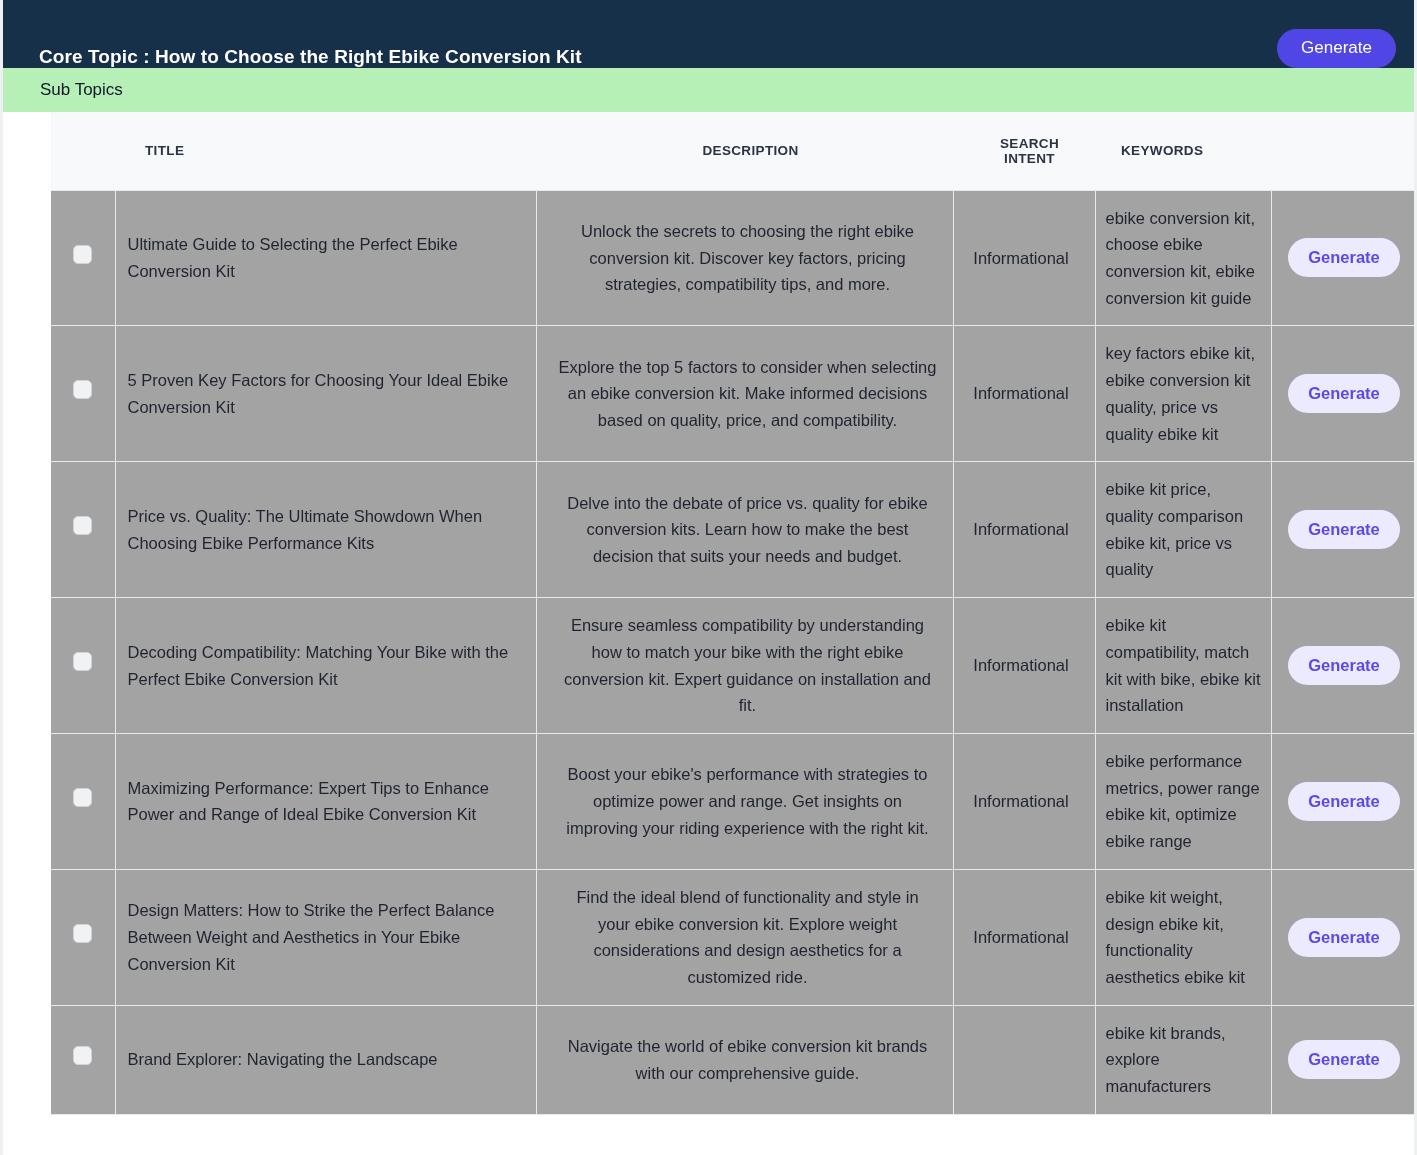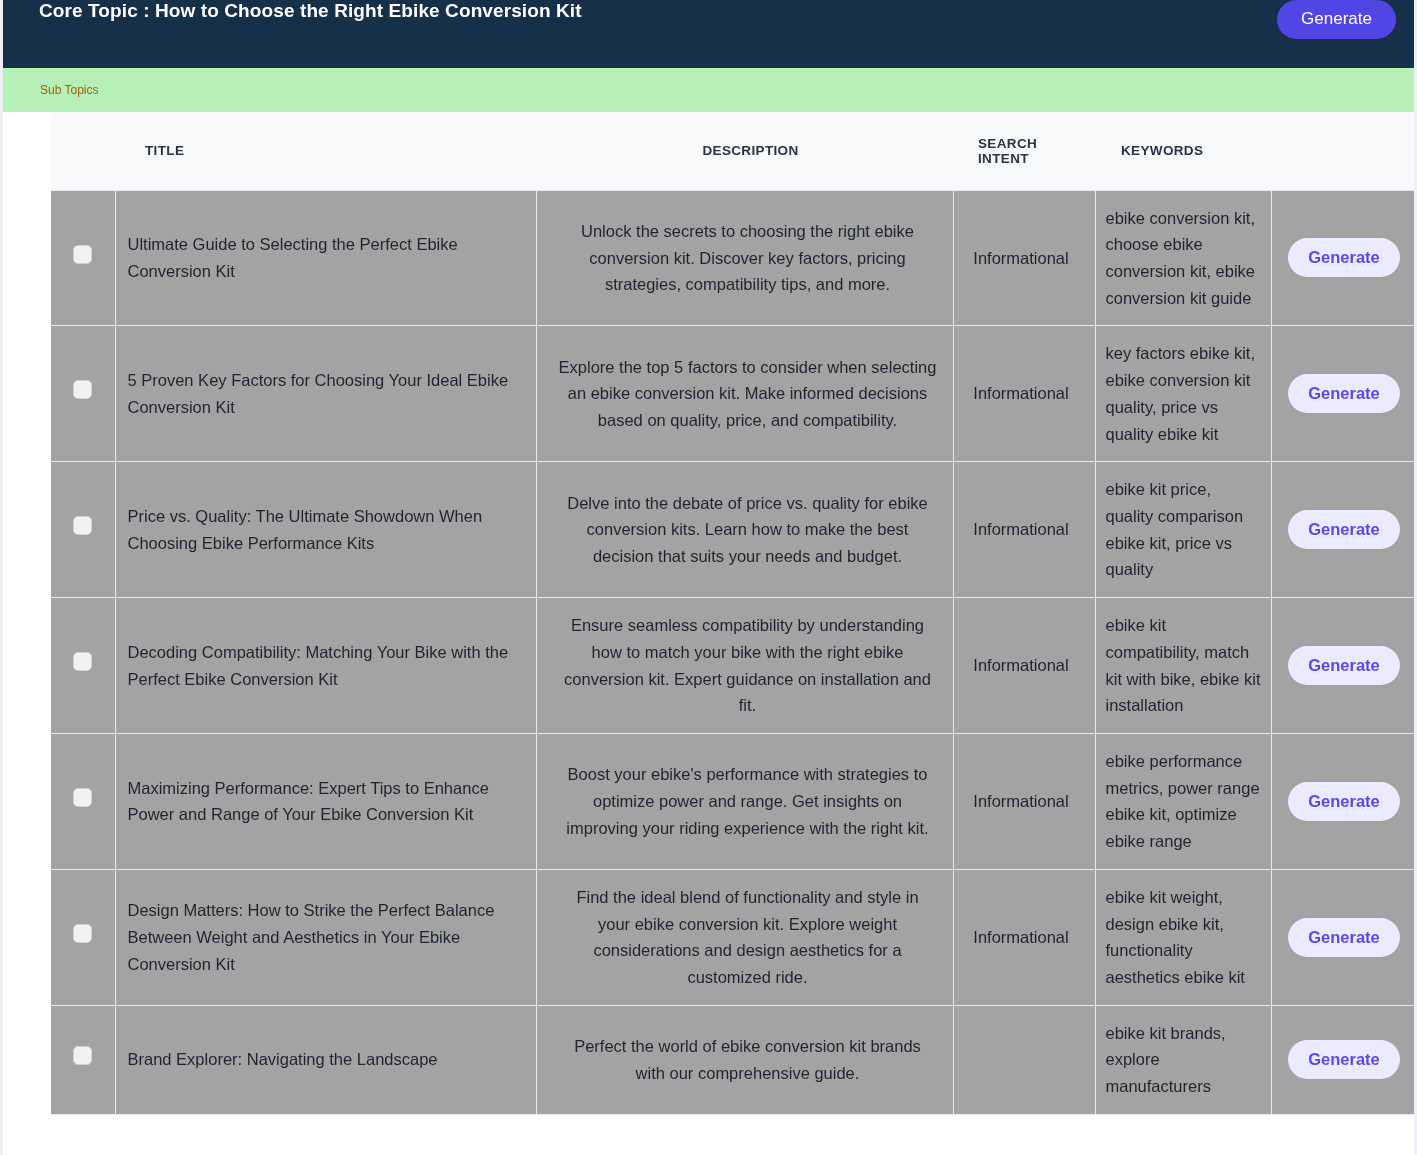--- a/index.html
+++ b/index.html
@@ -24,21 +24,21 @@
     border-left: 3px solid #eef0f3;
     border-right: 3px solid #eef0f3;
     box-sizing: border-box;
   }
 
   
   .topbar {
     background: #16304a;
     height: 68px;
     display: flex;
-    align-items: flex-start;
+    align-items: flex-end;
     justify-content: space-between;
     padding: 0 18px 0 36px;
     box-sizing: border-box;
   }
   .core-topic-title {
     color: #ffffff;
     font-size: 19px;
     font-weight: bold;
     letter-spacing: 0.1px;
     white-space: nowrap;
@@ -58,22 +58,22 @@
   
   .subtopics-bar {
     background: #b6f0b6;
     height: 44px;
     display: flex;
     align-items: center;
     padding-left: 37px;
     box-sizing: border-box;
   }
   .subtopics-label {
-    color: #a16207;
-    font-size: 12px;
+    color: #0f172a;
+    font-size: 17px;
   }
 
   
   .table-wrap {
     width: 100%;
     background: #a3a3a3;
     margin-left: 48px;
   }
   table.topics-table {
     width: 100%;
@@ -99,21 +99,21 @@
     color: #2b3445;
     letter-spacing: 0.35px;
     text-align: left;
     vertical-align: middle;
     padding: 0 14px;
     border: none;
     text-transform: none;
   }
   thead th.th-title   { padding-left: 30px; }
   thead th.th-desc    { padding-left: 26px; text-align: center; }
-  thead th.th-intent  { padding-left: 25px; }
+  thead th.th-intent  { padding-left: 25px; text-align: center; }
   thead th.th-keys    { padding-left: 26px; }
 
   tbody tr {
     border-top: 1px solid #e7e9ee;
     border-bottom: 1px solid #e7e9ee;
   }
   tbody td {
     vertical-align: middle;
     font-size: 16.5px;
     color: #1f2430;
@@ -275,21 +275,21 @@
             <td class="cell-keywords">ebike kit compatibility, match kit with bike, ebike kit installation</td>
             <td class="cell-generate"><button class="row-generate-btn">Generate</button></td>
             <td class="cell-delete"><button class="row-delete-btn">
                 <svg width="20" height="20" viewBox="0 0 20 20" aria-hidden="true">
                   <path d="M4.5 4.5 L15.5 15.5 M15.5 4.5 L4.5 15.5" stroke="#55607a" stroke-width="1.9" stroke-linecap="round" fill="none"></path>
                 </svg>
               </button></td>
           </tr>
           <tr>
             <td class="cell-check"><span class="row-checkbox"></span></td>
-            <td class="cell-title">Maximizing Performance: Expert Tips to Enhance Power and Range of Your Ebike Conversion Kit</td>
+            <td class="cell-title">Maximizing Performance: Expert Tips to Enhance Power and Range of Ideal Ebike Conversion Kit</td>
             <td class="cell-desc">Boost your ebike's performance with strategies to optimize power and range. Get insights on improving your riding experience with the right kit.</td>
             <td class="cell-intent">Informational</td>
             <td class="cell-keywords">ebike performance metrics, power range ebike kit, optimize ebike range</td>
             <td class="cell-generate"><button class="row-generate-btn">Generate</button></td>
             <td class="cell-delete"><button class="row-delete-btn">
                 <svg width="20" height="20" viewBox="0 0 20 20" aria-hidden="true">
                   <path d="M4.5 4.5 L15.5 15.5 M15.5 4.5 L4.5 15.5" stroke="#55607a" stroke-width="1.9" stroke-linecap="round" fill="none"></path>
                 </svg>
               </button></td>
           </tr>
@@ -302,21 +302,21 @@
             <td class="cell-generate"><button class="row-generate-btn">Generate</button></td>
             <td class="cell-delete"><button class="row-delete-btn">
                 <svg width="20" height="20" viewBox="0 0 20 20" aria-hidden="true">
                   <path d="M4.5 4.5 L15.5 15.5 M15.5 4.5 L4.5 15.5" stroke="#55607a" stroke-width="1.9" stroke-linecap="round" fill="none"></path>
                 </svg>
               </button></td>
           </tr>
           <tr>
             <td class="cell-check"><span class="row-checkbox"></span></td>
             <td class="cell-title">Brand Explorer: Navigating the Landscape</td>
-            <td class="cell-desc">Perfect the world of ebike conversion kit brands with our comprehensive guide.</td>
+            <td class="cell-desc">Navigate the world of ebike conversion kit brands with our comprehensive guide.</td>
             <td class="cell-intent"></td>
             <td class="cell-keywords">ebike kit brands, explore manufacturers</td>
             <td class="cell-generate"><button class="row-generate-btn">Generate</button></td>
             <td class="cell-delete"><button class="row-delete-btn">
                 <svg width="20" height="20" viewBox="0 0 20 20" aria-hidden="true">
                   <path d="M4.5 4.5 L15.5 15.5 M15.5 4.5 L4.5 15.5" stroke="#55607a" stroke-width="1.9" stroke-linecap="round" fill="none"></path>
                 </svg>
               </button></td>
           </tr>
         </tbody>

